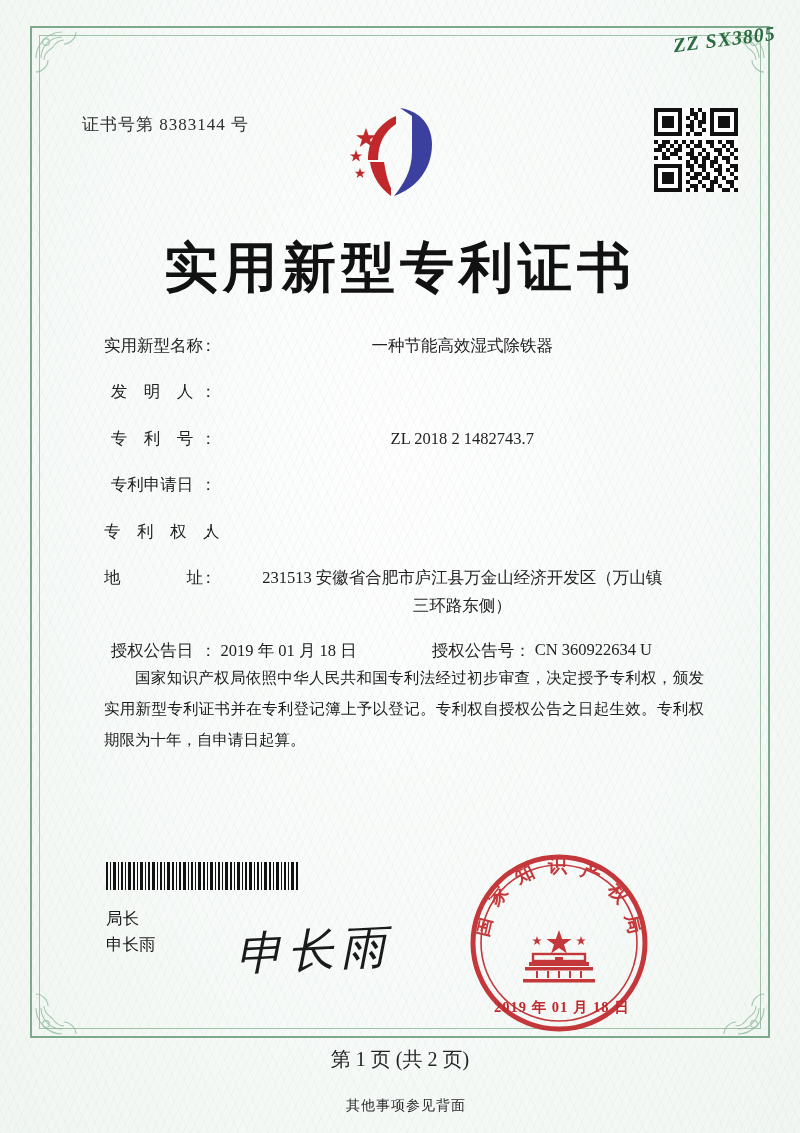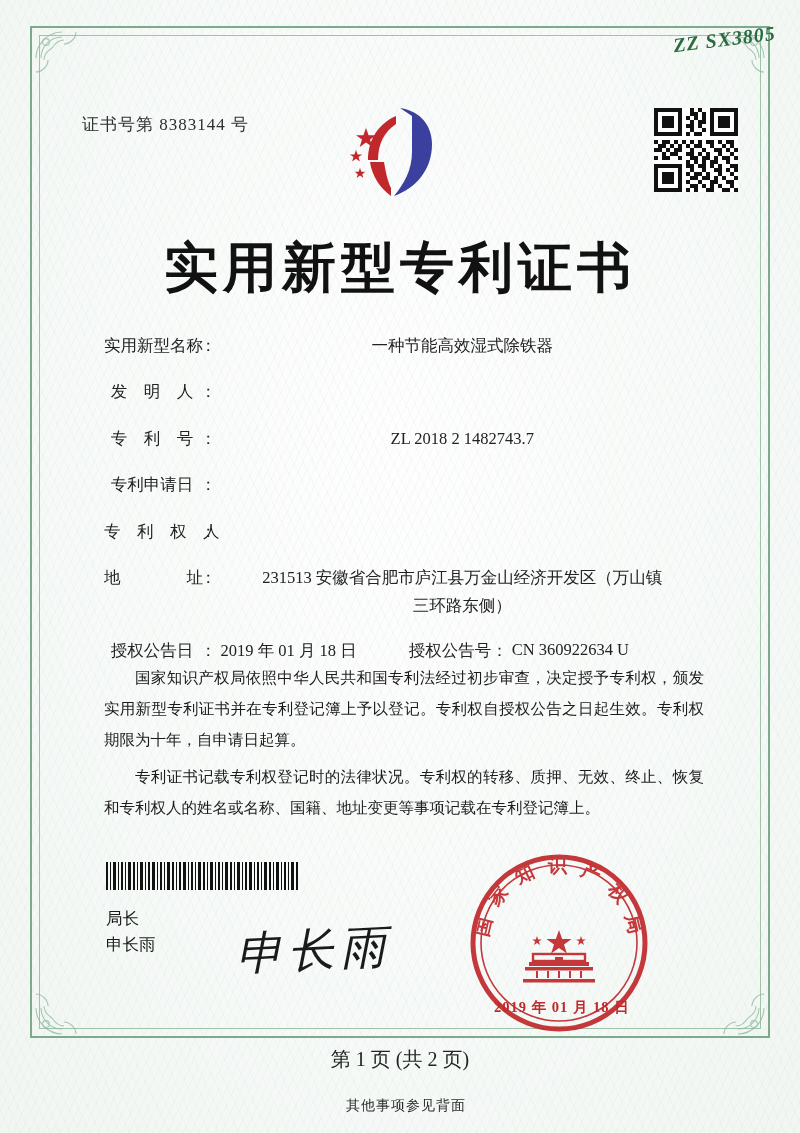--- a/index.html
+++ b/index.html
@@ -145,20 +145,21 @@
     align-items: flex-start;
     margin-bottom: 18px;
   }
   .row-inline .seg2 {
     margin-left: 52px;
     display: flex;
   }
   .row-inline .seg2 .f-label {
     width: auto;
     flex: 0 0 auto;
+    margin-left: 23px;
   }
 
   
   .body-text {
     position: absolute;
     left: 104px; top: 662px;
     width: 600px;
     font-size: 15.5px;
     line-height: 2.0;
     color: #1b1b1b;
@@ -465,21 +466,20 @@
         <span class="f-label">授权公告号</span>
         <span class="f-colon">：</span>
         <span>CN 360922634 U</span>
       </span>
     </div>
 
   </div>
 
   <div class="body-text">
     <p>国家知识产权局依照中华人民共和国专利法经过初步审查，决定授予专利权，颁发实用新型专利证书并在专利登记簿上予以登记。专利权自授权公告之日起生效。专利权期限为十年，自申请日起算。</p>
-    <p>专利证书记载专利权登记时的法律状况。专利权的转移、质押、无效、终止、恢复和专利权人的姓名或名称、国籍、地址变更等事项记载在专利登记簿上。</p>
   </div>
 
   <div class="barcode">
     <svg width="192" height="28" viewBox="0 0 192 28" shape-rendering="crispEdges">
       <g fill="#111">
         <rect x="0" y="0" width="2" height="28"></rect>
           <rect x="4" y="0" width="1" height="28"></rect>
         <rect x="7" y="0" width="3" height="28"></rect>
           <rect x="12" y="0" width="1" height="28"></rect>
         <rect x="15" y="0" width="2" height="28"></rect>

